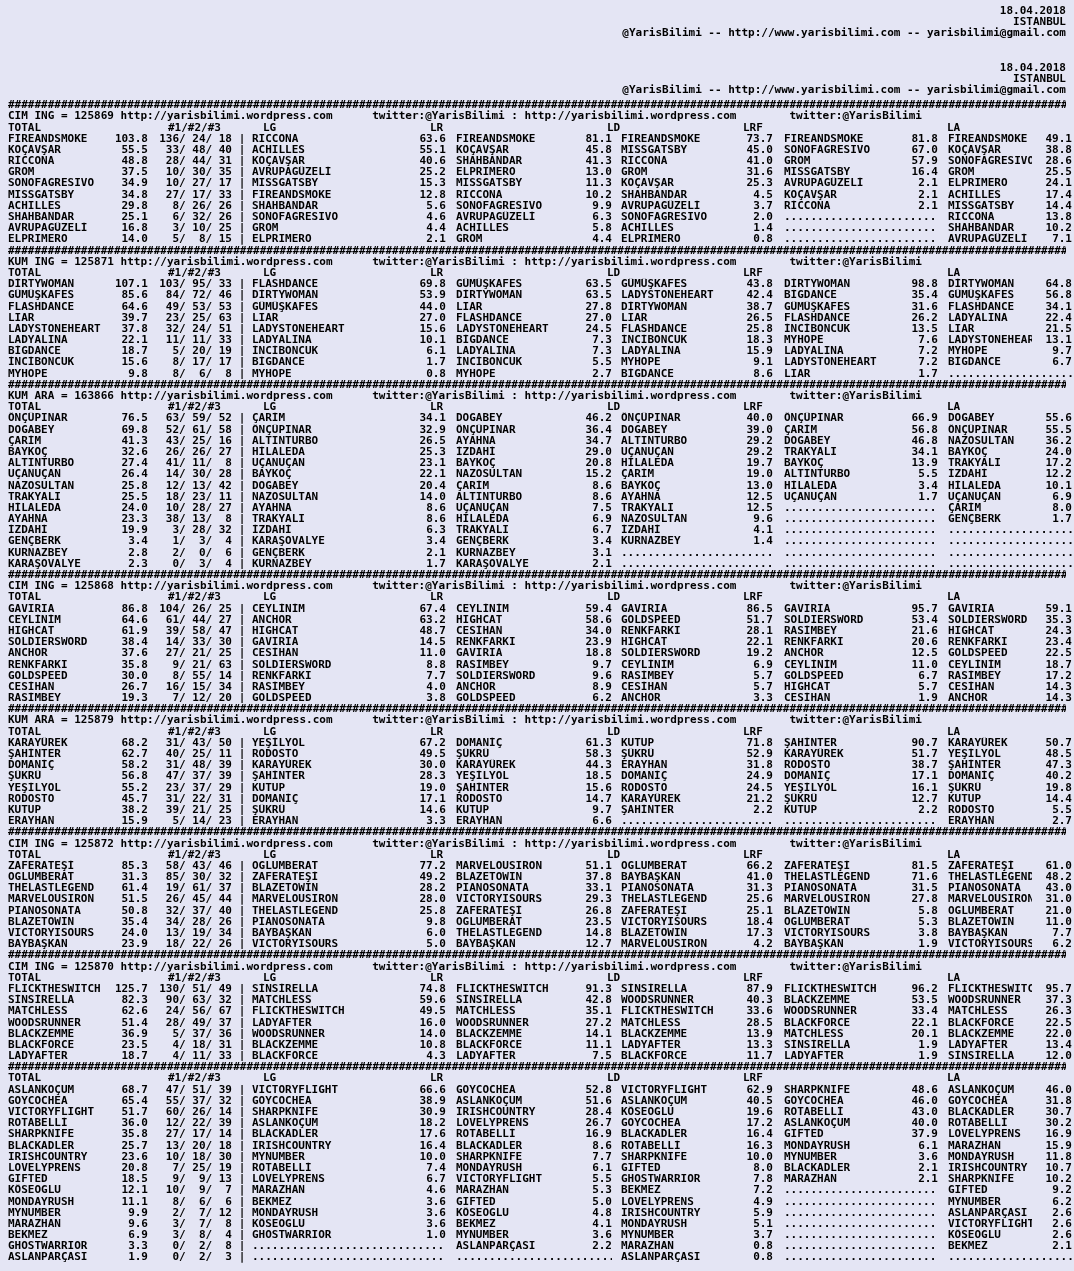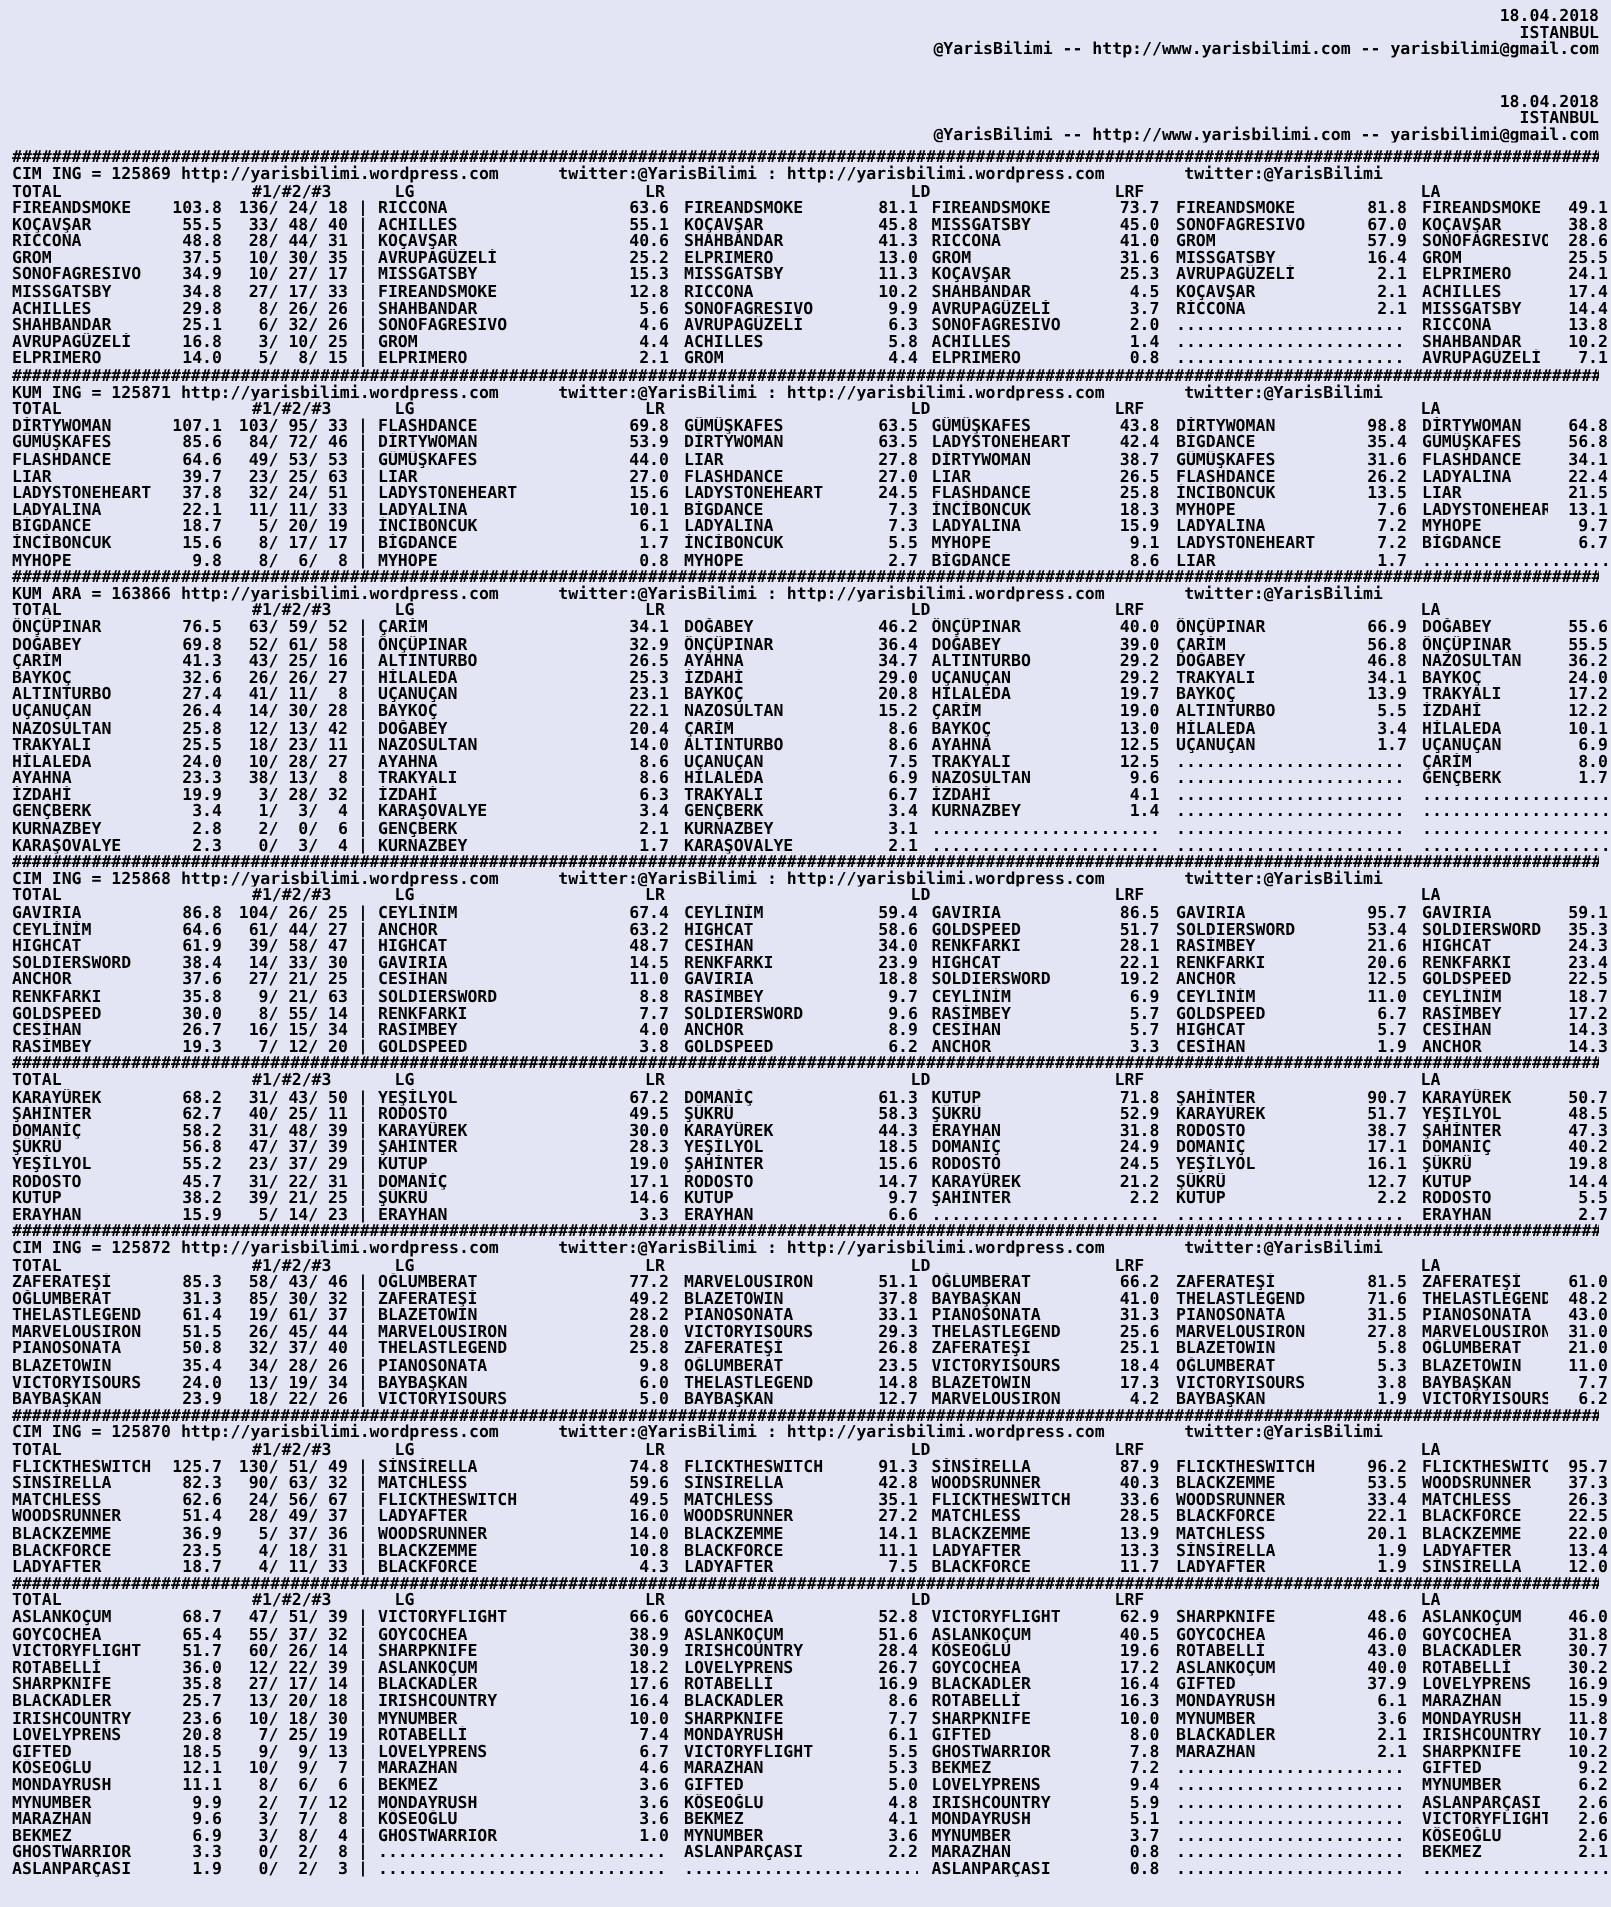--- a/index.html
+++ b/index.html
@@ -756,20 +756,21 @@
           <div class="cell p-ld">ANCHOR</div>
           <div class="cell num">3.3</div>
           <div class="cell p-lrf">CESİHAN</div>
           <div class="cell num">1.9</div>
           <div class="cell p-la">ANCHOR</div>
           <div class="cell num">14.3</div>
         </div>
       </div>
       <div class="section">
         <div class="hash">##########################################################################################################################################################################</div>
+        <div class="title">KUM ARA = 125879 http://yarisbilimi.wordpress.com      twitter:@YarisBilimi : http://yarisbilimi.wordpress.com        twitter:@YarisBilimi</div>
         <div class="colhead">
           <span class="ch-total">TOTAL</span>
           <span class="ch-stats">#1/#2/#3</span>
           <span class="ch-lg">LG</span>
           <span class="ch-lr">LR</span>
           <span class="ch-ld">LD</span>
           <span class="ch-lrf">LRF</span>
           <span class="ch-la">LA</span>
         </div>
         <div class="row">
@@ -1338,21 +1339,21 @@
         <div class="row">
           <div class="cell">MONDAYRUSH</div>
           <div class="cell num">11.1</div>
           <div class="cell num">  8/  6/  6</div>
           <div class="cell pipe">|</div>
           <div class="cell p-lg">BEKMEZ</div>
           <div class="cell num">3.6</div>
           <div class="cell p-lr">GIFTED</div>
           <div class="cell num">5.0</div>
           <div class="cell p-ld">LOVELYPRENS</div>
-          <div class="cell num">9.4</div>
+          <div class="cell num">4.9</div>
           <div class="cell leader p-lrf">........................................</div>
           <div class="cell p-la">MYNUMBER</div>
           <div class="cell num">6.2</div>
         </div>
         <div class="row">
           <div class="cell">MYNUMBER</div>
           <div class="cell num">9.9</div>
           <div class="cell num">  2/  7/ 12</div>
           <div class="cell pipe">|</div>
           <div class="cell p-lg">MONDAYRUSH</div>

